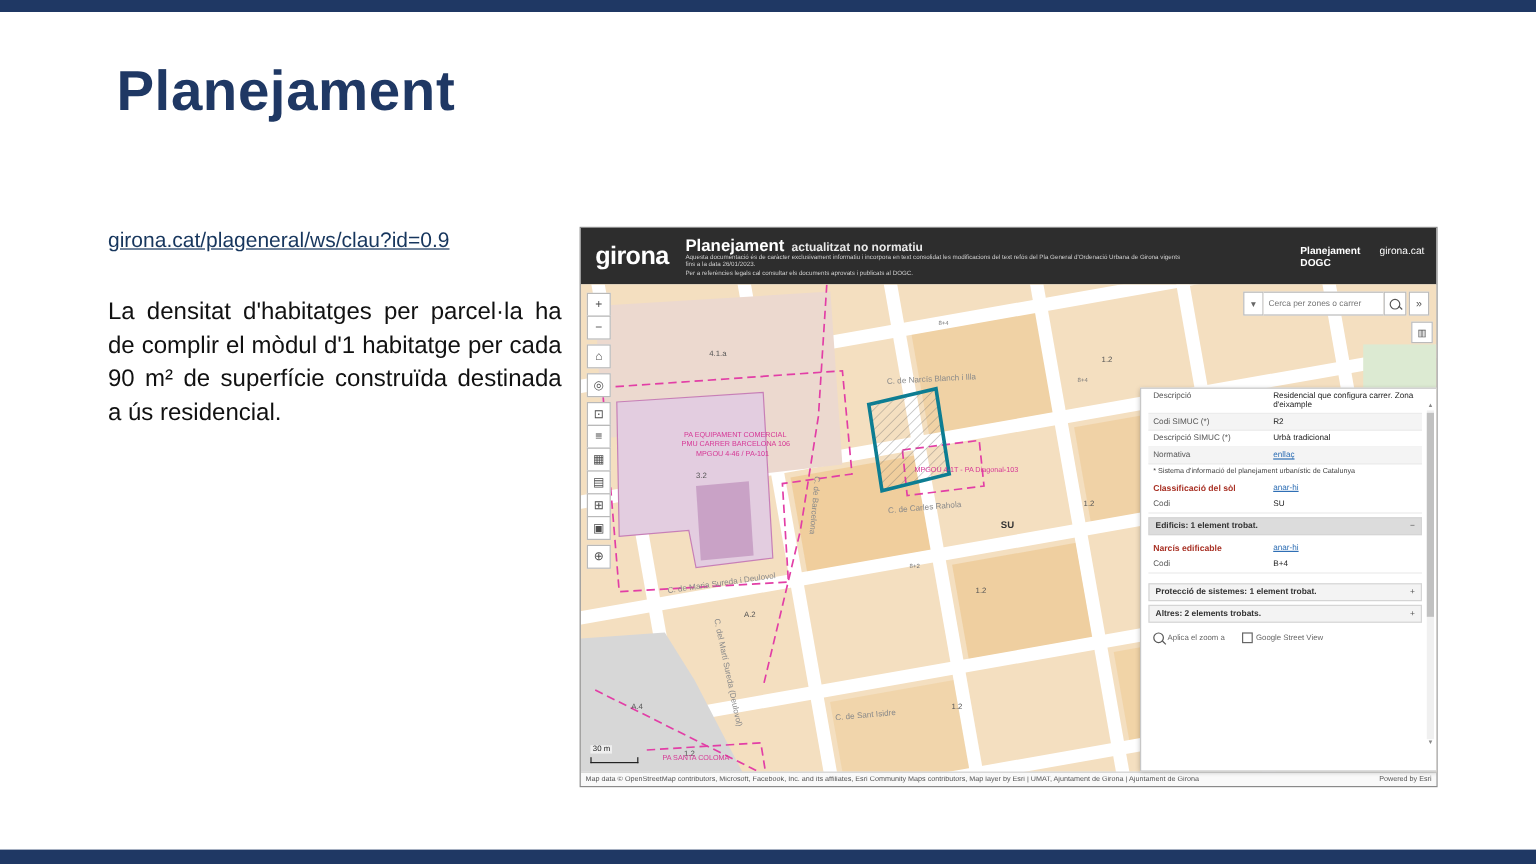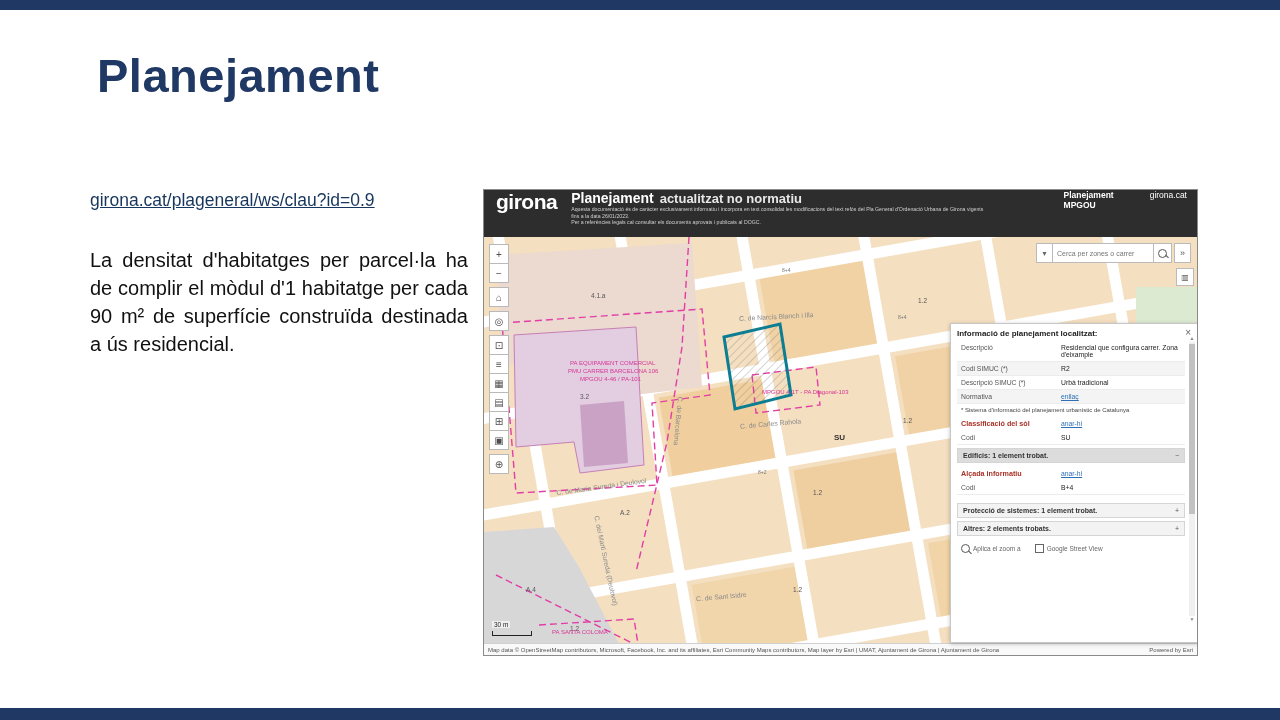--- a/index.html
+++ b/index.html
@@ -14,31 +14,31 @@
   .src-link{position:absolute;left:90px;top:190px;font-size:17.5px;color:#17365d;
             text-decoration:underline;cursor:pointer;}
   .body-text{position:absolute;left:90px;top:246px;width:378px;margin:0;font-size:20px;
              line-height:1.4;color:#111;text-align:justify;}
 
   
   .app{position:absolute;left:484px;top:190px;width:713px;height:465px;background:#fff;
        box-shadow:0 0 0 1px #8a8a8a;overflow:hidden;}
 
   .hdr{position:absolute;left:0;top:0;width:713px;height:47px;background:#2d2d2d;
-       color:#fff;display:flex;}
+       color:#fff;display:flex;align-items:center;}
   .logo{font-size:21px;font-weight:700;letter-spacing:-0.5px;margin:0 14px 0 12px;}
   .hdr-mid{flex:0 0 auto;width:420px;}
   .hdr-title-row{display:flex;align-items:baseline;gap:6px;}
   .hdr-title{font-size:14px;font-weight:700;}
-  .hdr-sub{font-size:13px;font-weight:700;color:#e8e8e8;}
+  .hdr-sub{font-size:10px;font-weight:700;color:#e8e8e8;}
   .hdr-disc{font-size:5.2px;color:#cfcfcf;line-height:1.25;}
   .hdr-right{margin-left:auto;margin-right:10px;font-size:8.5px;text-align:left;}
   .hdr-right .row1{display:flex;gap:16px;}
   .hr-b{font-weight:700;cursor:pointer;}
-  .hr-n{font-weight:400;cursor:pointer;margin-left:20px;}
+  .hr-n{font-weight:400;cursor:pointer;}
 
   .map{position:absolute;left:0;top:47px;width:713px;height:407px;overflow:hidden;background:#f4dfc0;}
   .map svg{position:absolute;left:0;top:0;}
 
   .map-label{position:absolute;font-size:6.5px;color:#555;white-space:nowrap;pointer-events:none;}
   .map-label.street{color:#8a8a8a;font-size:6.8px;}
   .map-label.mag{color:#d63795;font-size:6px;}
   .map-label.boldlab{color:#333;font-weight:700;font-size:8px;}
   .map-label.tiny{font-size:5px;color:#777;}
 
@@ -125,21 +125,21 @@
           <span class="hdr-sub">actualitzat no normatiu</span>
         </div>
         <div class="hdr-disc">Aquesta documentació és de caràcter exclusivament informatiu i incorpora en text consolidat les modificacions del text refós del Pla General d'Ordenació Urbana de Girona vigents fins a la data 26/01/2023.</div>
         <div class="hdr-disc">Per a referències legals cal consultar els documents aprovats i publicats al DOGC.</div>
       </div>
       <div class="hdr-right">
         <div class="row1">
           <span class="hr-b">Planejament</span>
           <span class="hr-n">girona.cat</span>
         </div>
-        <div class="hr-b">MPGOU</div>
+        <div class="hr-b">DOGC</div>
       </div>
     </div>
 
     <div class="map">
       <svg width="713" height="407" viewBox="0 0 713 407">
         <defs>
           <pattern id="hatch" width="6" height="6" patternTransform="rotate(45)" patternUnits="userSpaceOnUse">
             <line x1="0" y1="0" x2="0" y2="6" stroke="#6b6b6b" stroke-width="1"></line>
           </pattern>
         </defs>
@@ -241,24 +241,20 @@
       </div>
       <div class="sbox s-exp">
         <span>»</span>
       </div>
     </div>
     <div class="collapse-btn">
       <span>▥</span>
     </div>
 
     <div class="panel">
-      <div class="p-title-row">
-        <span class="p-title">Informació de planejament localitzat:</span>
-        <span class="p-close">×</span>
-      </div>
       <div class="p-body">
         <div class="prow">
           <span class="plabel">Descripció</span>
           <span class="pvalue">Residencial que configura carrer. Zona d'eixample</span>
         </div>
         <div class="prow alt">
           <span class="plabel">Codi SIMUC (*)</span>
           <span class="pvalue">R2</span>
         </div>
         <div class="prow">
@@ -279,21 +275,21 @@
           <span class="plabel">Codi</span>
           <span class="pvalue">SU</span>
         </div>
 
         <div class="pgroup dark">
           <span>Edificis: 1 element trobat.</span>
           <span class="pm">−</span>
         </div>
 
         <div class="psec">
-          <span class="psec-title">Alçada informatiu</span>
+          <span class="psec-title">Narcís edificable</span>
           <span class="plink">anar-hi</span>
         </div>
         <div class="prow">
           <span class="plabel">Codi</span>
           <span class="pvalue">B+4</span>
         </div>
 
         <div class="pgroup light" style="margin-top:8px;">
           <span>Protecció de sistemes: 1 element trobat.</span>
           <span class="pm">+</span>

